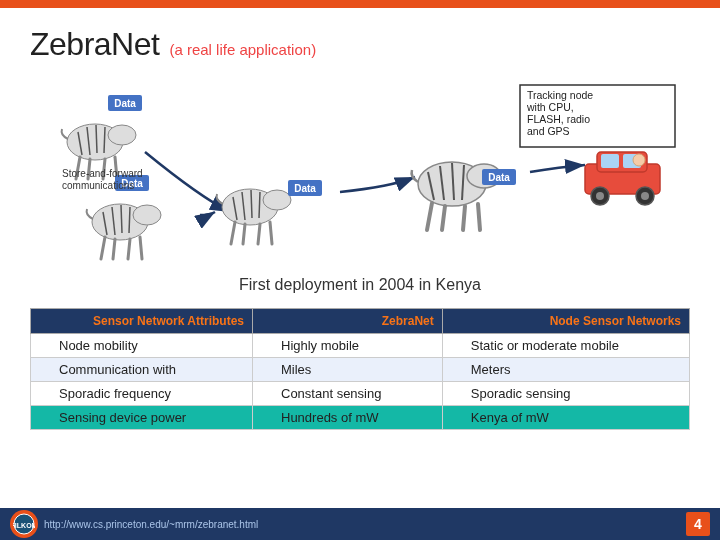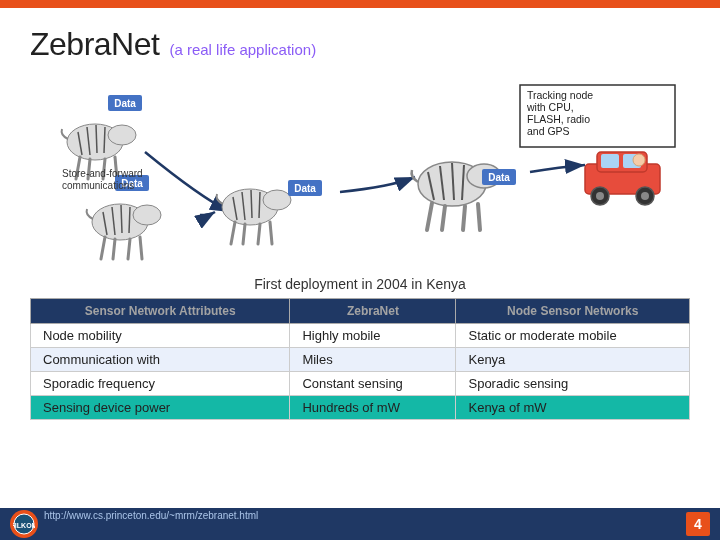--- a/index.html
+++ b/index.html
@@ -32,56 +32,56 @@
       margin-bottom: 14px;
     }
     .title-main {
       font-size: 32px;
       font-weight: normal;
       color: #222;
       letter-spacing: -0.5px;
     }
     .title-sub {
       font-size: 15px;
-      color: #8b5cf6;
+      color: #ef4444;
     }
 
     
     .diagram-area {
       position: relative;
       width: 100%;
       height: 195px;
       margin-bottom: 4px;
     }
 
     
     .deployment-text {
       text-align: center;
-      font-size: 14px;
+      font-size: 16px;
       color: #333;
-      margin-bottom: 6px;
+      margin-bottom: 14px;
     }
 
     
     .attr-table {
       width: 100%;
       border-collapse: collapse;
       font-size: 13px;
     }
     .attr-table th {
       background: #1F3864;
-      color: #a3a3a3;
-      padding: 5px 22px;
-      text-align: center;
+      color: #f97316;
+      padding: 5px 8px;
+      text-align: right;
       font-weight: bold;
       border: 1px solid #aaa;
       font-size: 12px;
     }
     .attr-table td {
-      padding: 4px 12px;
+      padding: 4px 28px;
       border: 1px solid #ccc;
       vertical-align: middle;
       color: #222;
       margin-left: 16px;
     }
     .attr-table tr:nth-child(even) td {
       background: #EAF0FB;
     }
     .attr-table tr:nth-child(odd) td {
       background: #ffffff;
@@ -99,20 +99,21 @@
       right: 0;
       height: 32px;
       background: #1F3864;
       display: flex;
       align-items: center;
       justify-content: space-between;
       padding: 0 10px;
     }
     .bottom-logo {
       display: flex;
+      align-items: center;
       gap: 6px;
     }
     .logo-circle {
       width: 28px;
       height: 28px;
       border-radius: 50%;
       background: #E8501A;
       display: flex;
       align-items: center;
       justify-content: center;
@@ -289,21 +290,21 @@
     </thead>
     <tbody id="table-body">
     <tr>
           <td>Node mobility</td>
           <td>Highly mobile</td>
           <td>Static or moderate mobile</td>
         </tr>
         <tr>
           <td>Communication with</td>
           <td>Miles</td>
-          <td>Kenya</td>
+          <td>Meters</td>
         </tr>
         <tr>
           <td>Sporadic frequency</td>
           <td>Constant sensing</td>
           <td>Sporadic sensing</td>
         </tr>
         <tr class="partial-row">
           <td>Sensing device power</td>
           <td>Hundreds of mW</td>
           <td>Kenya of mW</td>

